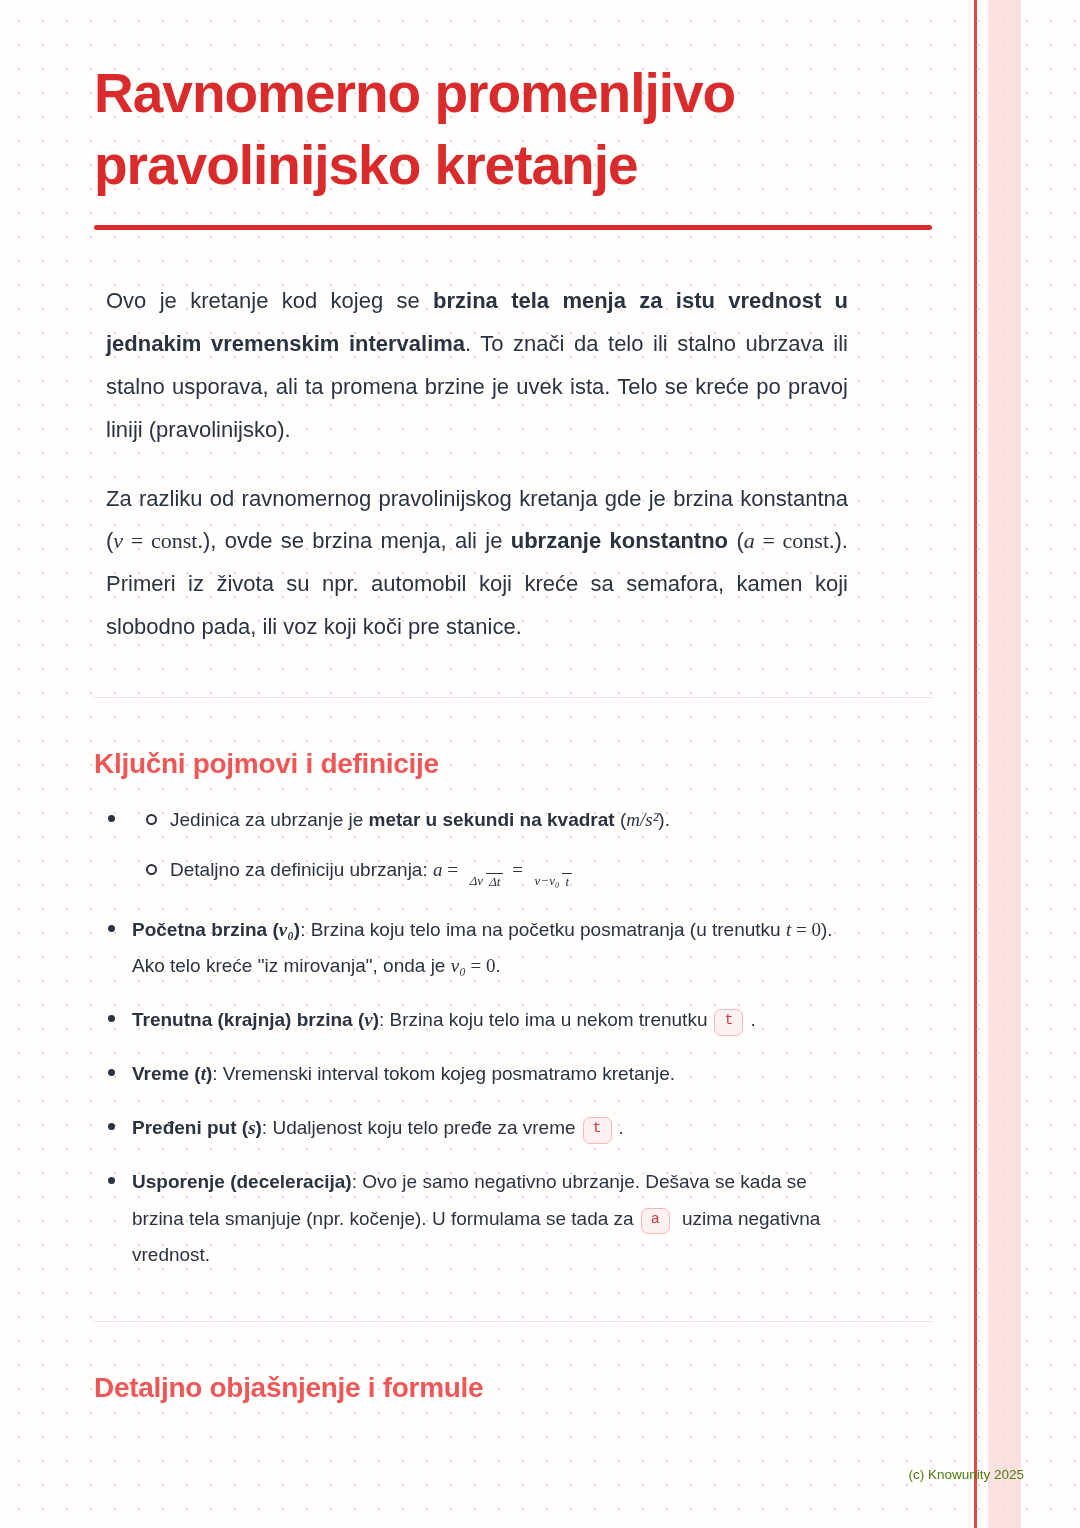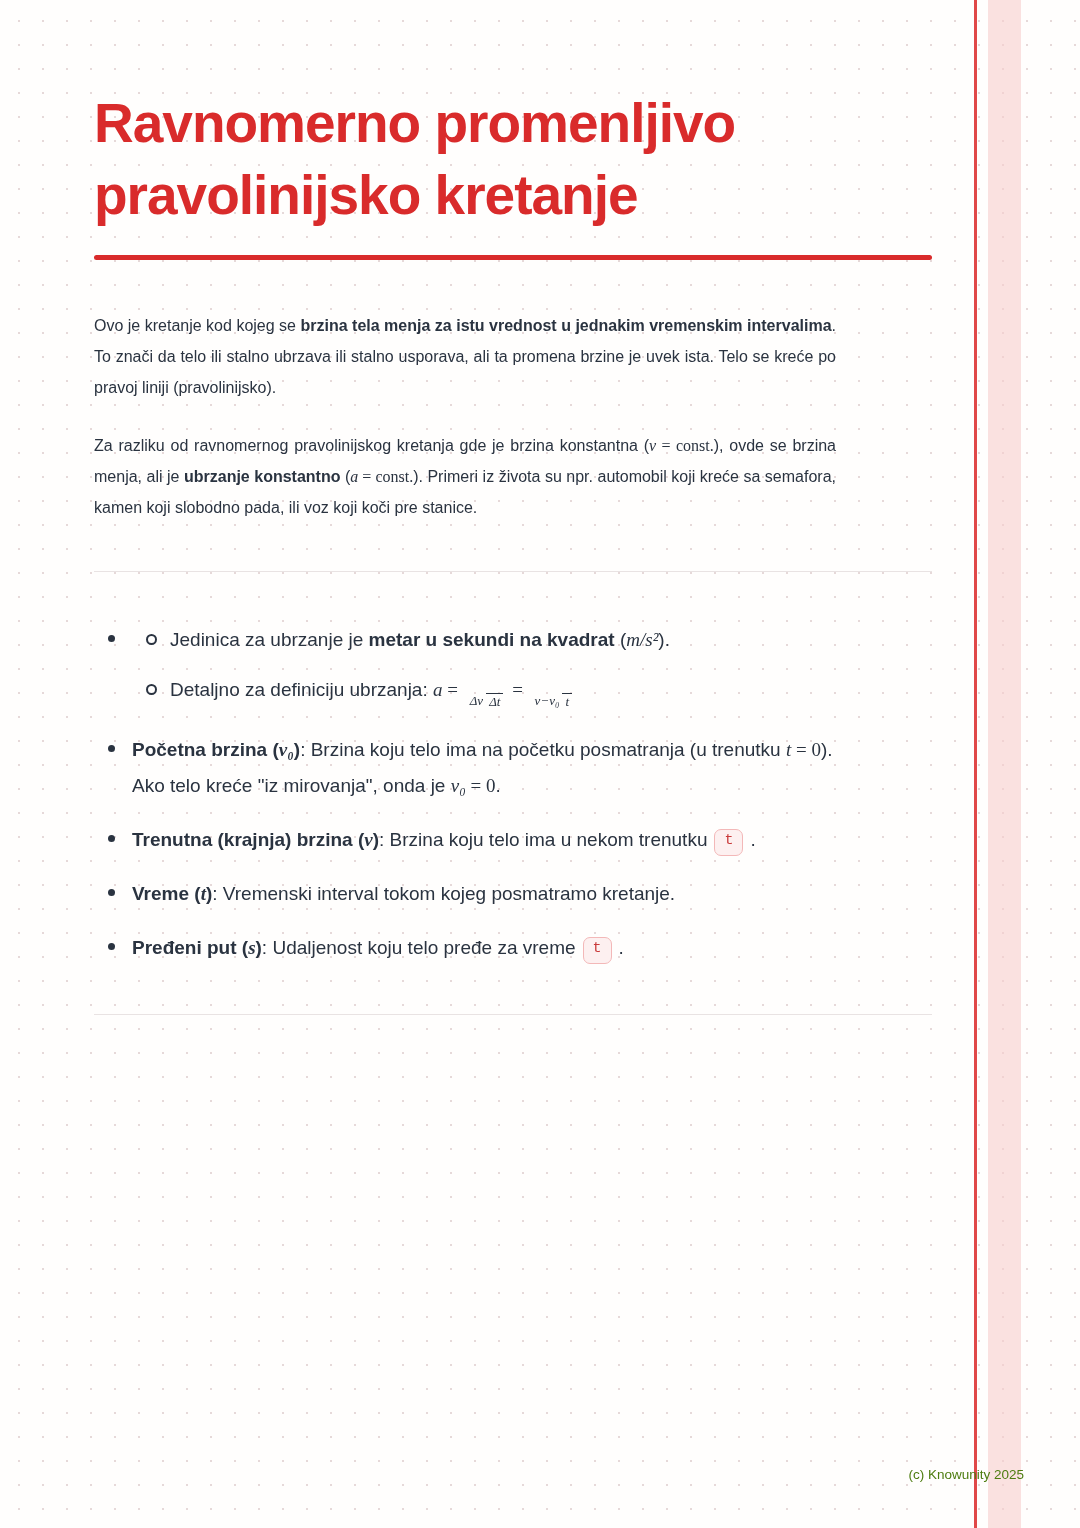--- a/index.html
+++ b/index.html
@@ -7,29 +7,29 @@
     width:1080px; height:1528px; position:relative;
     background-color:#fffefd;
     background-image: radial-gradient(circle, #e6d9d9 1.3px, transparent 1.5px);
     background-size: 24px 24px;
     background-position: 7px 9px;
     font-family:"Liberation Sans", sans-serif;
     color:#2a3340;
   }
   .margin-line{ position:absolute; left:974px; top:0; width:3px; height:1528px; background:#e04848; }
   .band{ position:absolute; left:988px; top:0; width:33px; height:1528px; background:rgba(247,205,205,0.6); }
-  .content{ position:absolute; left:94px; top:0; width:838px; padding-top:88px; }
+  .content{ position:absolute; left:94px; top:0; width:838px; padding-top:58px; }
 
   h1.title{ margin:0; font-size:55px; line-height:1.3; font-weight:800; color:#d92b2b; letter-spacing:-1px; max-width:800px; }
   .title-rule{ height:5px; background:#d92b2b; border-radius:3px; margin-top:24px; }
 
   section{ margin-top:50px; }
   h2{ margin:0 0 22px 0; font-size:28px; font-weight:700; color:#ee5757; letter-spacing:-0.3px; }
 
-  p.para{ margin:0; font-size:16px; line-height:1.95; max-width:742px; text-align:justify; }
+  p.para{ margin:12px; font-size:22px; line-height:1.95; max-width:742px; text-align:justify; }
   p.para + p.para{ margin-top:26px; }
 
   .divider{ height:1px; background:#e9e3e3; margin-top:48px; }
 
   ul.main-list{ list-style:none; margin:0; padding:0 0 0 12px; max-width:742px; }
   li.main-item{ position:relative; padding-left:26px; margin-bottom:18px; font-size:19px; line-height:1.9; }
   .bullet-dot{ position:absolute; left:2px; top:13px; width:7px; height:7px; border-radius:50%; background:#2a3340; }
   ul.sub-list{ list-style:none; margin:12px 0 22px; padding:0 0 0 12px; }
   li.sub-item{ position:relative; padding-left:26px; margin-bottom:14px; }
   .bullet-ring{ position:absolute; left:2px; top:12px; width:7px; height:7px; border-radius:50%; border:2px solid #2a3340; background:transparent; }
@@ -64,20 +64,21 @@
   <div class="title-rule"></div>
 
   <section>
     <p class="para"><span class="seg-n">Ovo je kretanje kod kojeg se </span><span class="seg-b">brzina tela menja za istu vrednost u jednakim vremenskim intervalima</span><span class="seg-n">. To znači da telo ili stalno ubrzava ili stalno usporava, ali ta promena brzine je uvek ista. Telo se kreće po pravoj liniji (pravolinijsko).</span></p>
     <p class="para"><span class="seg-n">Za razliku od ravnomernog pravolinijskog kretanja gde je brzina konstantna (</span><span class="seg-mi">v</span><span class="seg-m"> = const.</span><span class="seg-n">), ovde se brzina menja, ali je </span><span class="seg-b">ubrzanje konstantno</span><span class="seg-n"> (</span><span class="seg-mi">a</span><span class="seg-m"> = const.</span><span class="seg-n">). Primeri iz života su npr. automobil koji kreće sa semafora, kamen koji slobodno pada, ili voz koji koči pre stanice.</span></p>
   </section>
 
   <div class="divider"></div>
 
   <section>
+    <h2>Ključni pojmovi i definicije</h2>
     <ul class="main-list">
 
       <li class="main-item">
         <span class="bullet-dot"></span>
         <ul class="sub-list">
           <li class="sub-item">
             <span class="bullet-ring"></span>
             <div><span class="seg-n">Jedinica za ubrzanje je </span><span class="seg-b">metar u sekundi na kvadrat</span><span class="seg-n"> (</span><span class="seg-mi">m/s²</span><span class="seg-n">).</span></div>
           </li>
           <li class="sub-item">
@@ -106,22 +107,30 @@
       <li class="main-item">
         <span class="bullet-dot"></span>
         <div><span class="seg-b">Vreme (</span><span class="seg-bmi">t</span><span class="seg-b">)</span><span class="seg-n">: Vremenski interval tokom kojeg posmatramo kretanje.</span></div>
       </li>
 
       <li class="main-item">
         <span class="bullet-dot"></span>
         <div><span class="seg-b">Pređeni put (</span><span class="seg-bmi">s</span><span class="seg-b">)</span><span class="seg-n">: Udaljenost koju telo pređe za vreme</span><span class="seg-code">t</span><span class="seg-n">.</span></div>
       </li>
 
+      <li class="main-item">
+        <span class="bullet-dot"></span>
+        <div><span class="seg-b">Usporenje (deceleracija)</span><span class="seg-n">: Ovo je samo negativno ubrzanje. Dešava se kada se brzina tela smanjuje (npr. kočenje). U formulama se tada za</span><span class="seg-code">a</span><span class="seg-n"> uzima negativna vrednost.</span></div>
+      </li>
 
     </ul>
   </section>
 
   <div class="divider"></div>
 
+  <section>
+    <h2>Detaljno objašnjenje i formule</h2>
+
+  </section>
 
 </div>
 
 <div class="copyright">(c) Knowunity 2025</div>
 
 </body></html>

